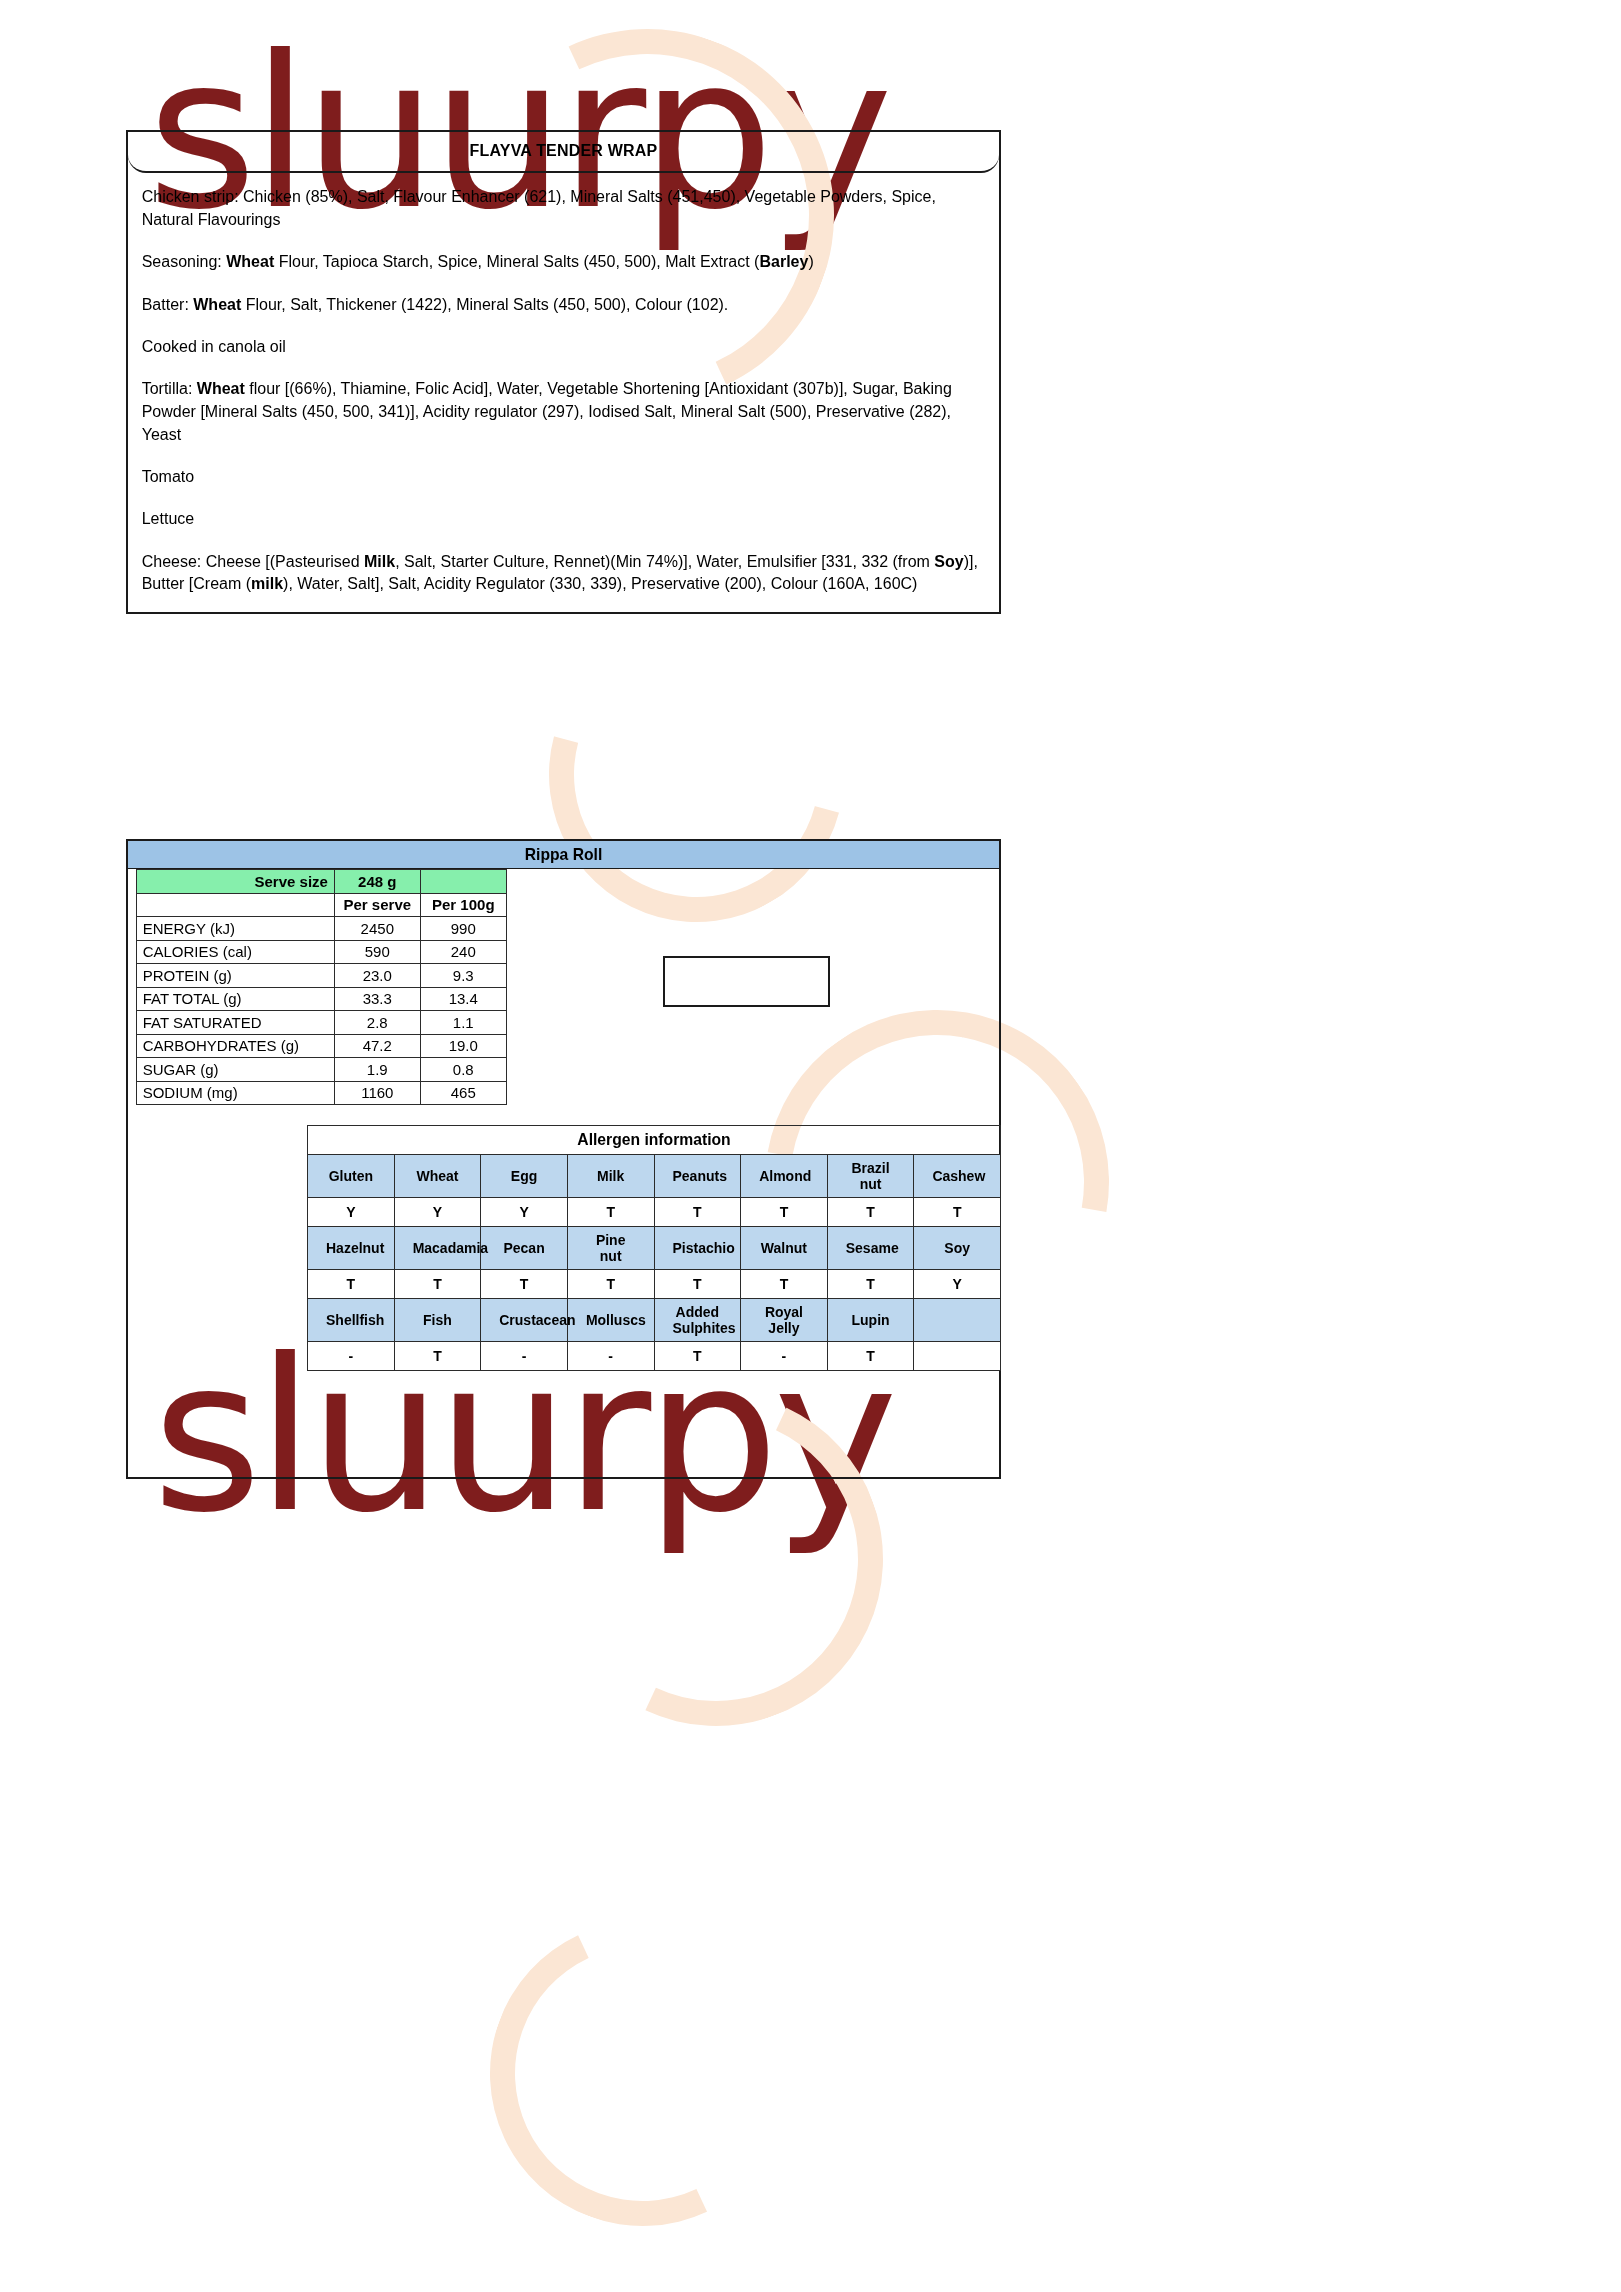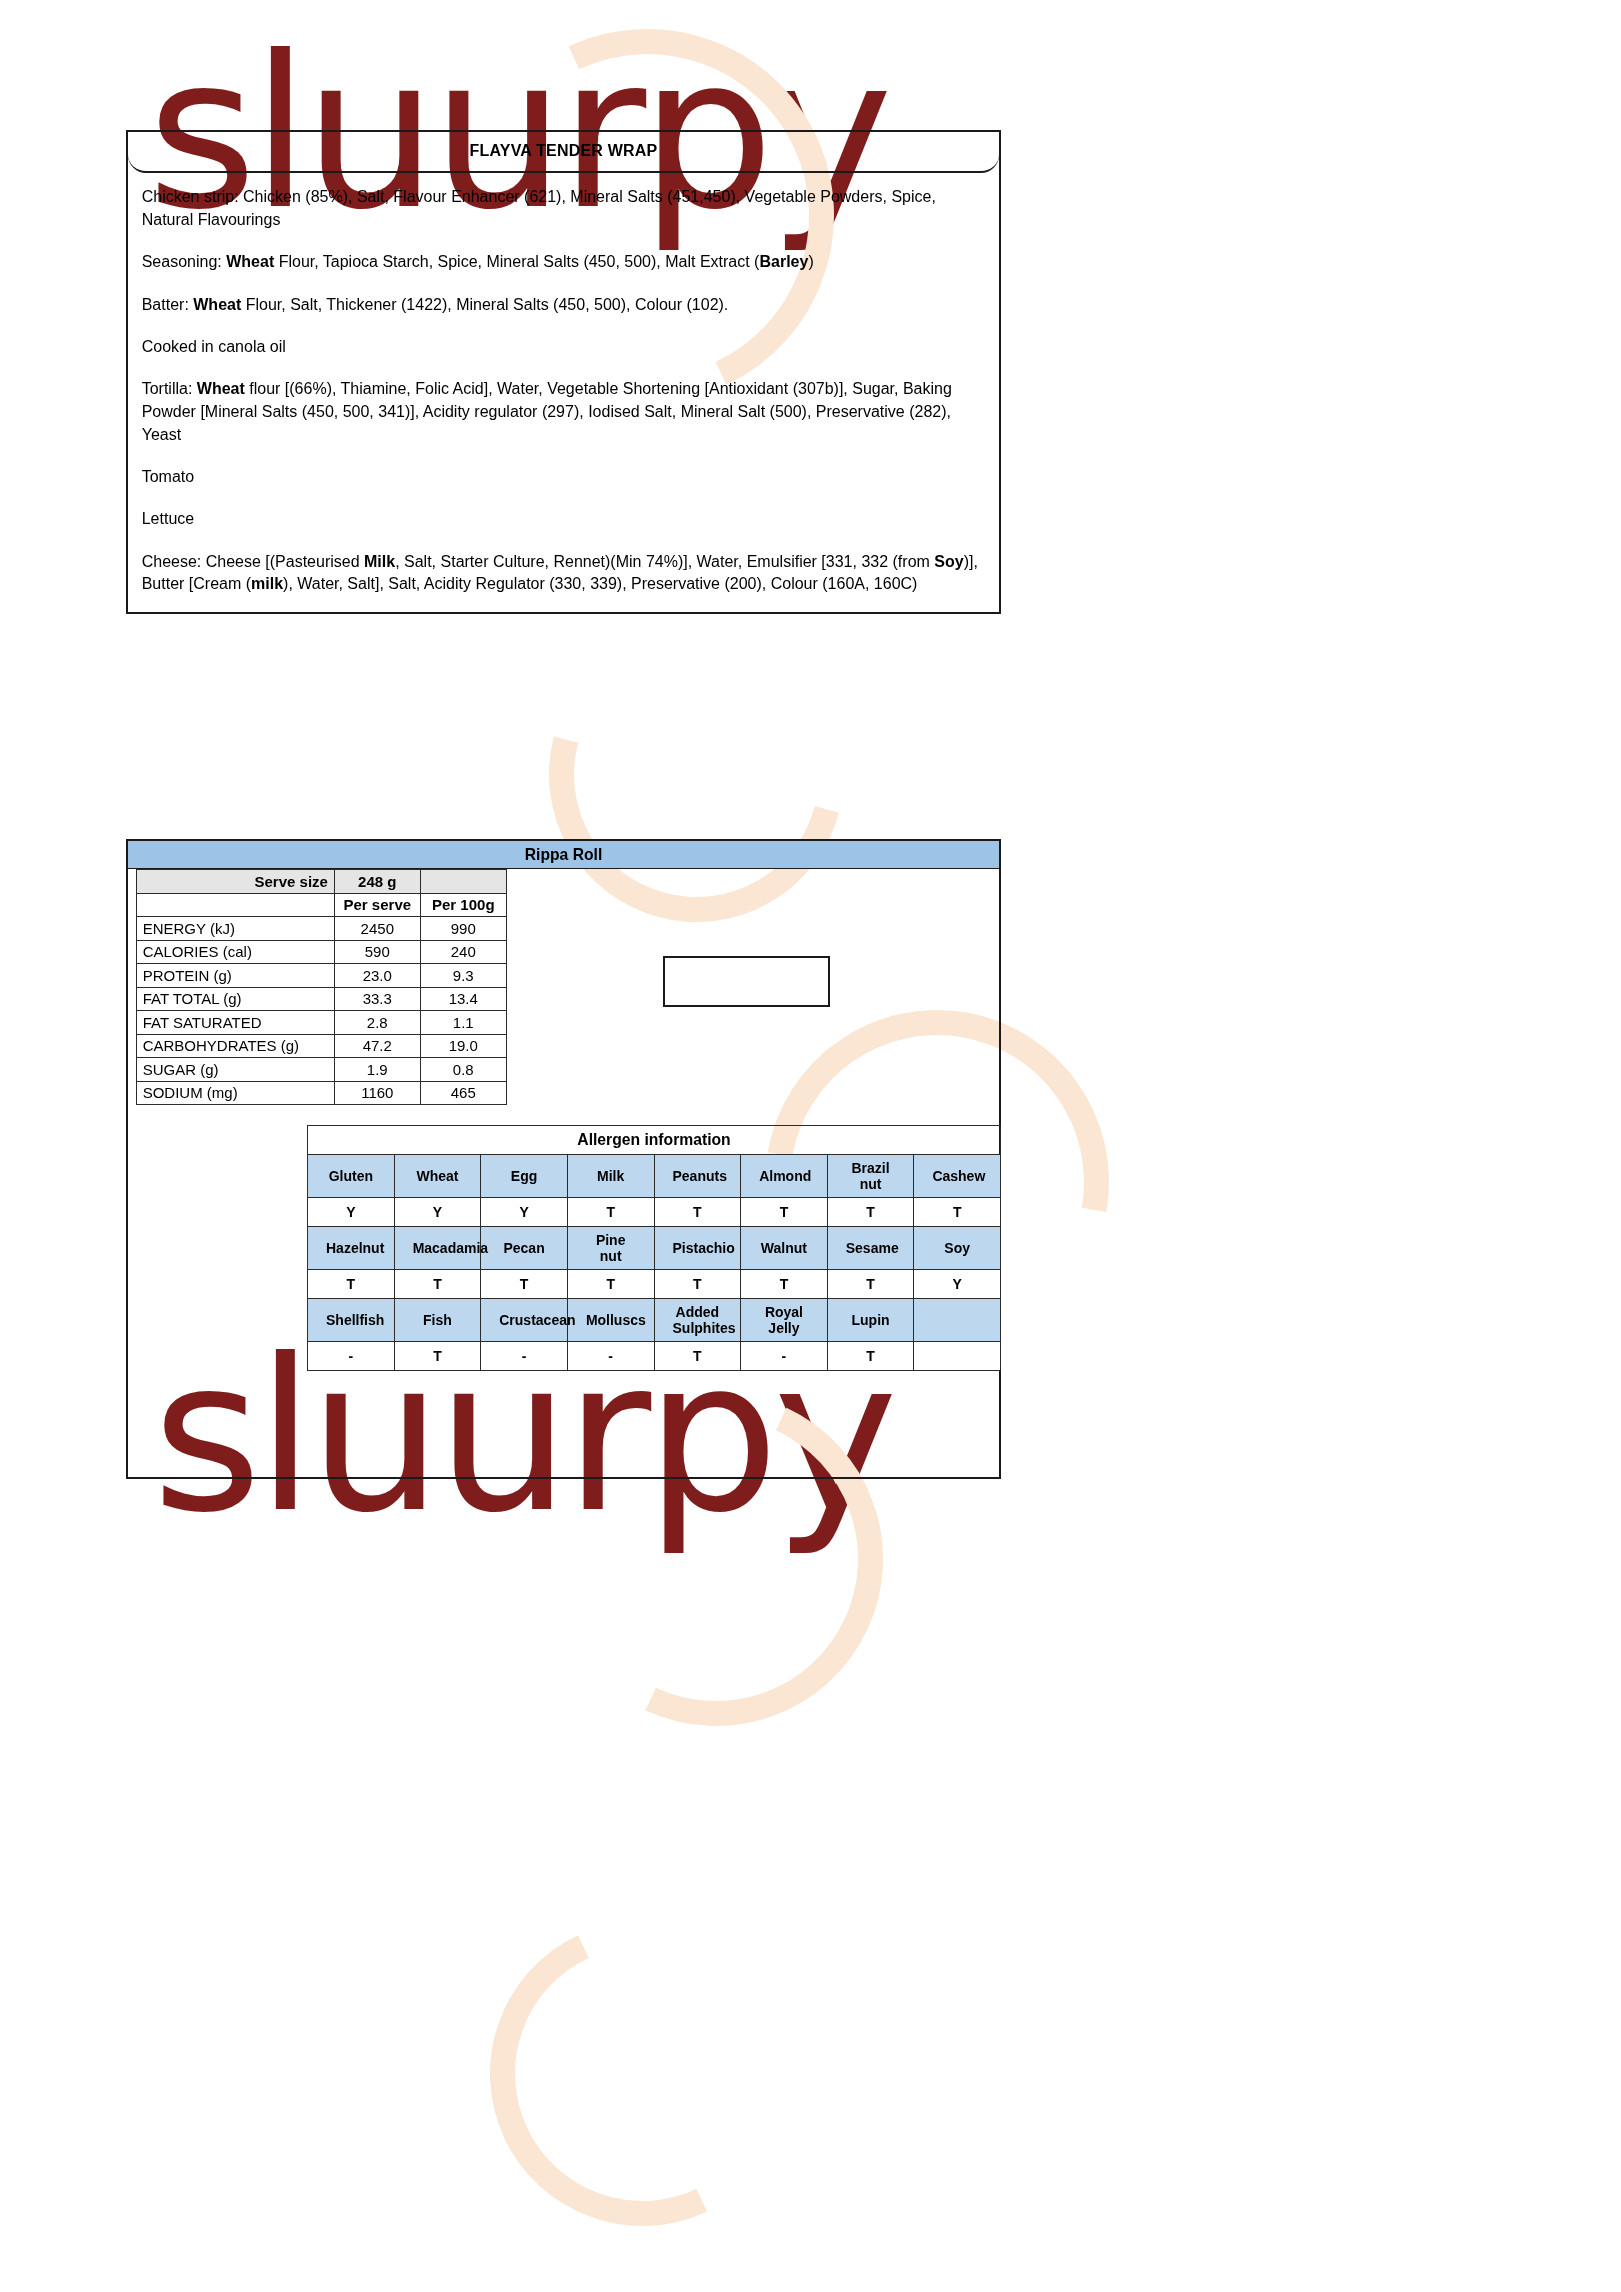--- a/index.html
+++ b/index.html
@@ -119,21 +119,21 @@
   }
   table.nut td {
     border: 1px solid #2b2b2b;
     height: 23.5px;
     padding: 0 5.9px;
     box-sizing: border-box;
   }
   td.nut-label { width: 198px; text-align: left; }
   td.nut-v1    { width: 86px;  text-align: center; }
   td.nut-v2    { width: 86px;  text-align: center; }
-  tr.nut-servesize td { background: #e5e5e5; font-weight: bold; }
+  tr.nut-servesize td { background: #86efac; font-weight: bold; }
   tr.nut-servesize td.nut-label { text-align: right; }
   tr.nut-servesize td.nut-v1 { text-align: center; }
   tr.nut-colheads td { font-weight: bold; text-align: center; }
   tr.nut-colheads td.nut-label { border-left: 1px solid #2b2b2b; }
 
   
   #empty-box {
     position: absolute;
     left: 535px;
     top: 115px;

